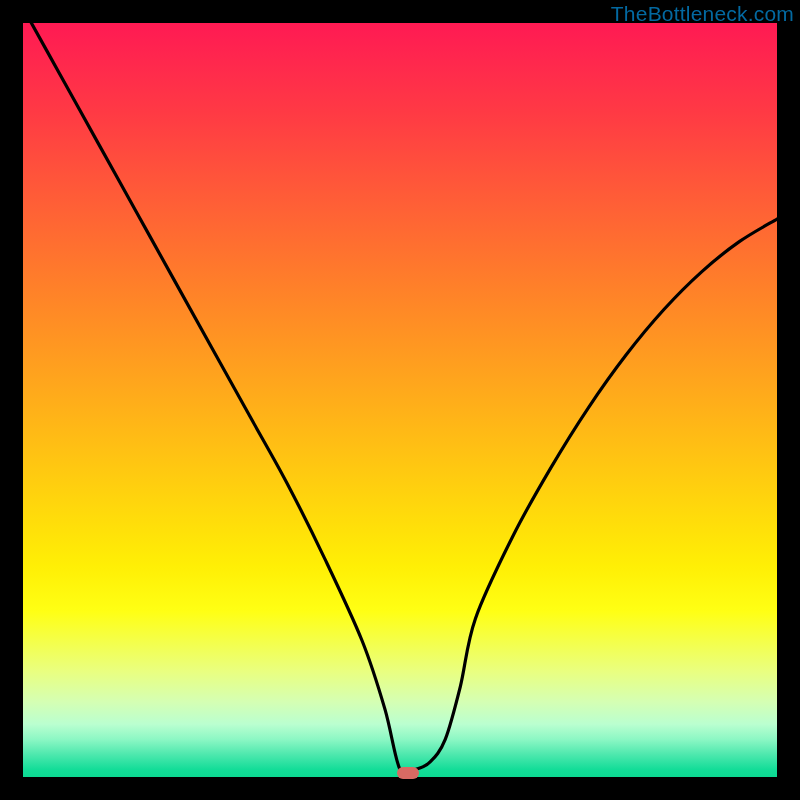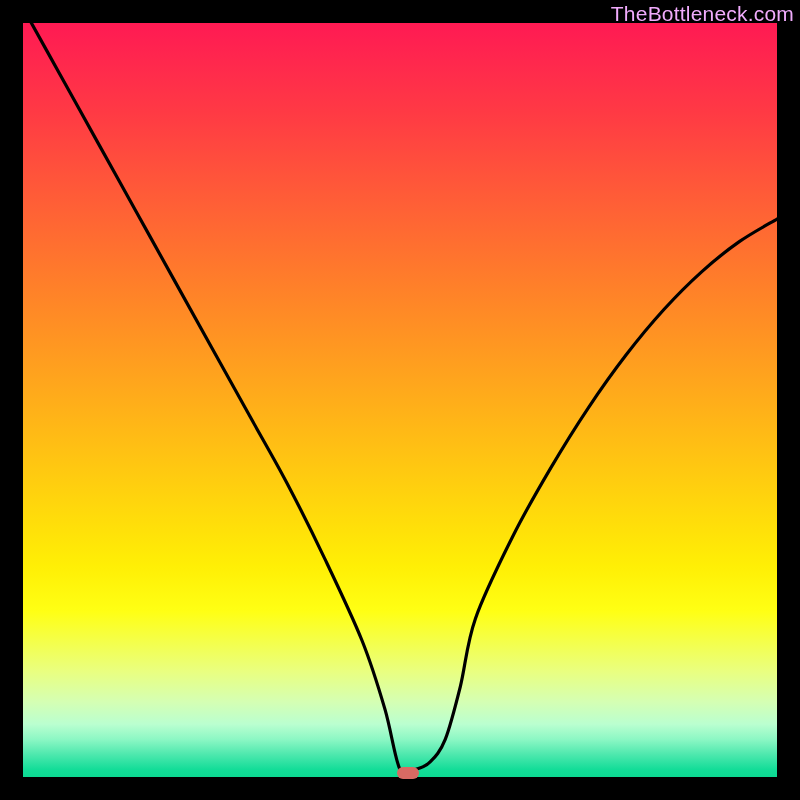--- a/index.html
+++ b/index.html
@@ -46,21 +46,21 @@
       #8cf7c4 95%,
       #4ee8ae 97%,
       #13dd98 99%,
       #0cd992 100%
     );
   }
   .watermark {
     position: absolute;
     top: 2px;
     right: 6px;
-    color: #f0abfc;
+    color: #0369a1;
     font-size: 21px;
     font-weight: 500;
     letter-spacing: 0.2px;
     user-select: none;
   }
   svg.curve {
     position: absolute;
     left: 0;
     top: 0;
     width: 754px;

